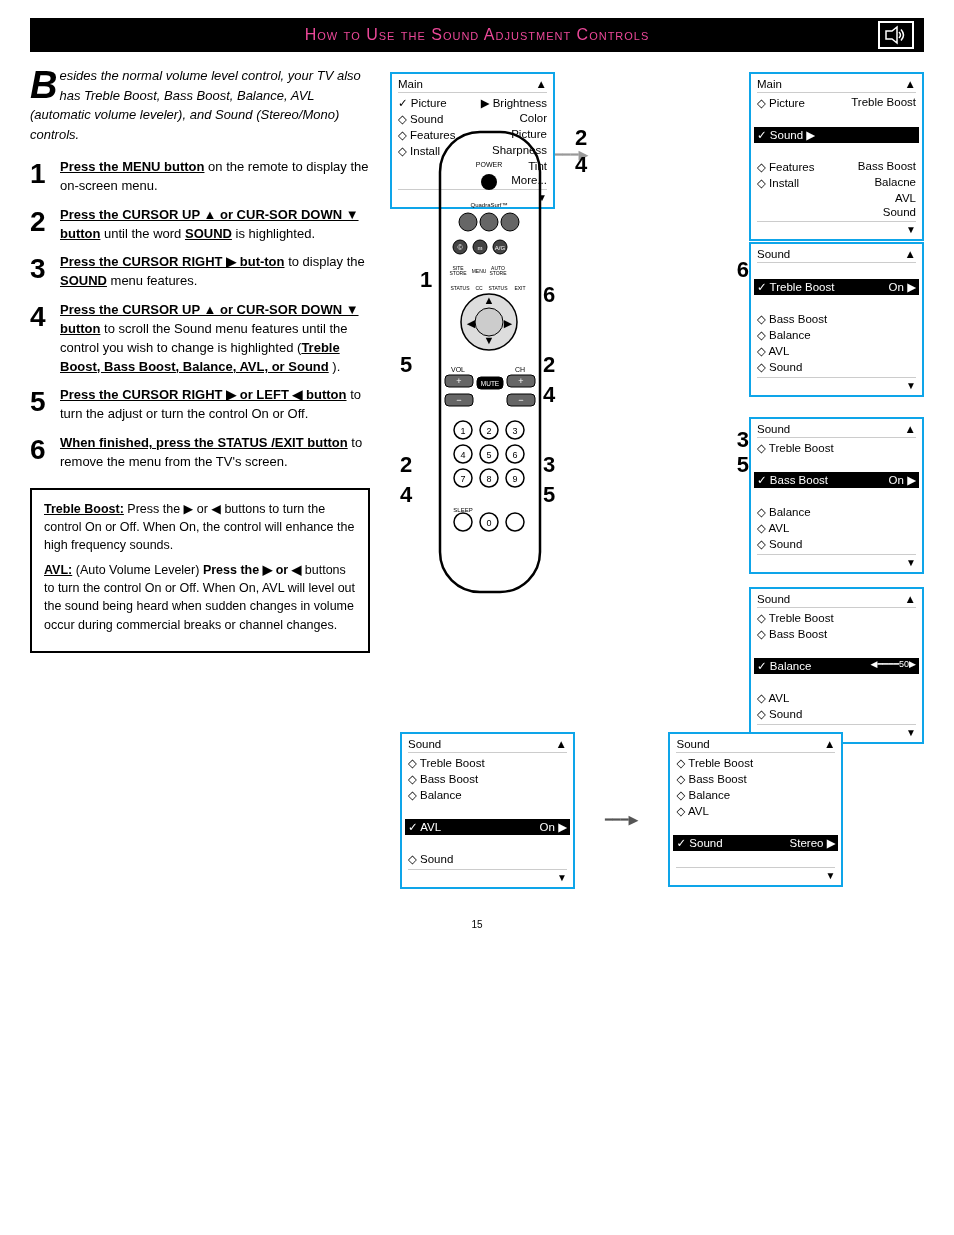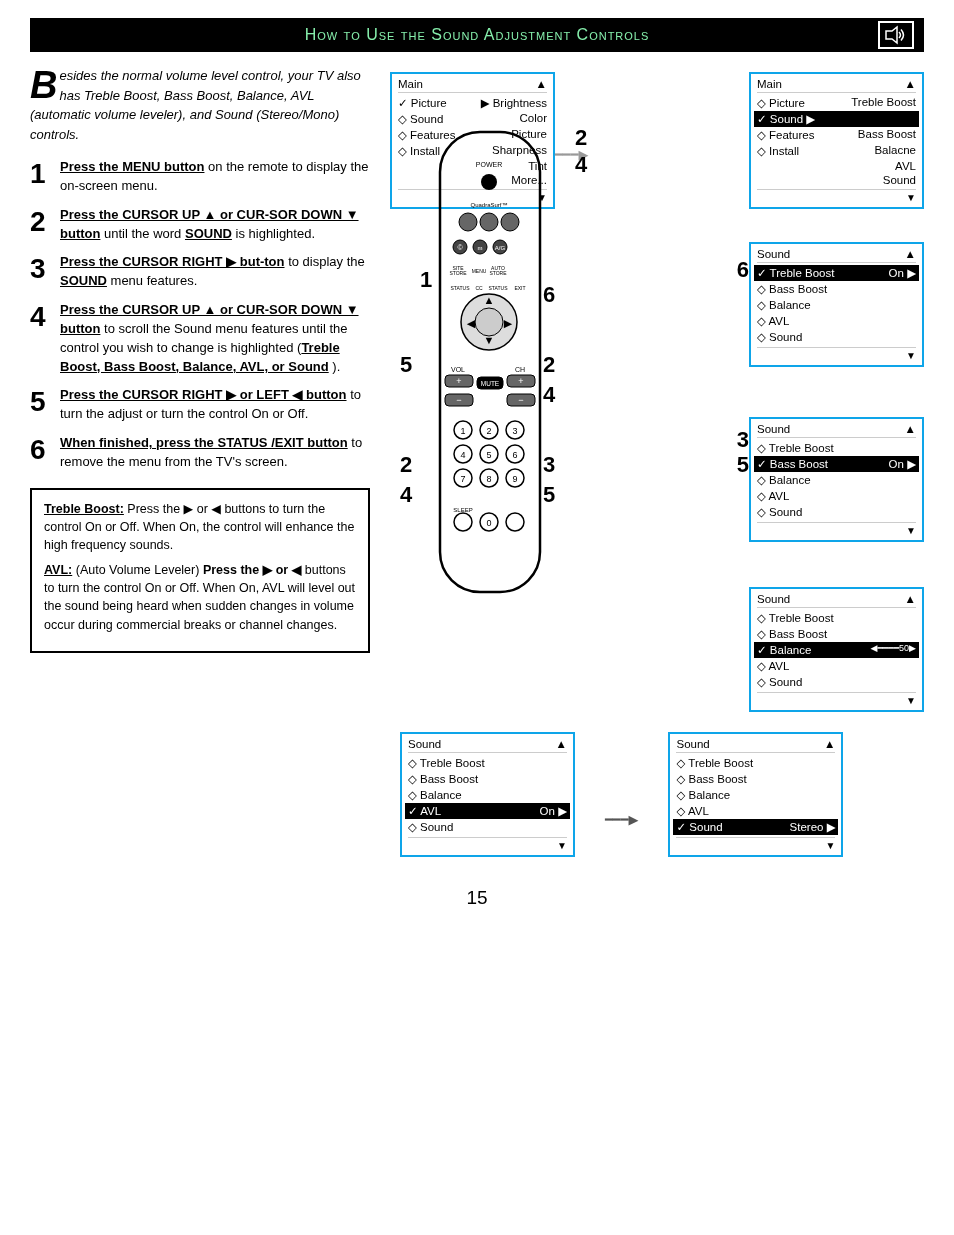--- a/index.html
+++ b/index.html
@@ -9,21 +9,21 @@
       background: #fff;
       font-family: Arial, Helvetica, sans-serif;
       font-size: 13px;
       color: #000;
       position: relative;
     }
 
     
     .page-header {
       background: #000;
-      color: #86efac;
+      color: #ec4899;
       text-align: center;
       padding: 8px 12px;
       font-size: 16px;
       font-variant: small-caps;
       letter-spacing: 1px;
       margin: 18px 30px 0 30px;
       display: flex;
       align-items: flex-end;
       justify-content: center;
       position: relative;
@@ -139,21 +139,21 @@
     }
     .menu-item {
       display: flex;
       justify-content: space-between;
       padding: 1px 0;
     }
     .menu-item.selected {
       background: #000;
       color: #fff;
       padding: 1px 3px;
-      margin: 0 -3px;
+      margin: 16px -3px;
     }
     .menu-footer {
       border-top: 1px solid #ccc;
       margin-top: 2px;
       padding-top: 2px;
       text-align: right;
       font-size: 10px;
     }
 
     
@@ -175,21 +175,21 @@
     .bottom-section {
       display: flex;
       margin: 0 30px;
       gap: 20px;
       margin-top: 10px;
     }
 
     .page-number {
       text-align: center;
       margin: 20px 0 10px 0;
-      font-size: 19px;
+      font-size: 10px;
     }
   </style>
 </head>
 <body>
 
 <div class="page-header">
   <span>How to Use the Sound Adjustment Controls</span>
   <div class="header-icon">
     <svg width="28" height="20" viewBox="0 0 28 20">
       <polygon points="4,6 10,6 15,2 15,18 10,14 4,14" fill="none" stroke="#fff" stroke-width="1.5"></polygon>

